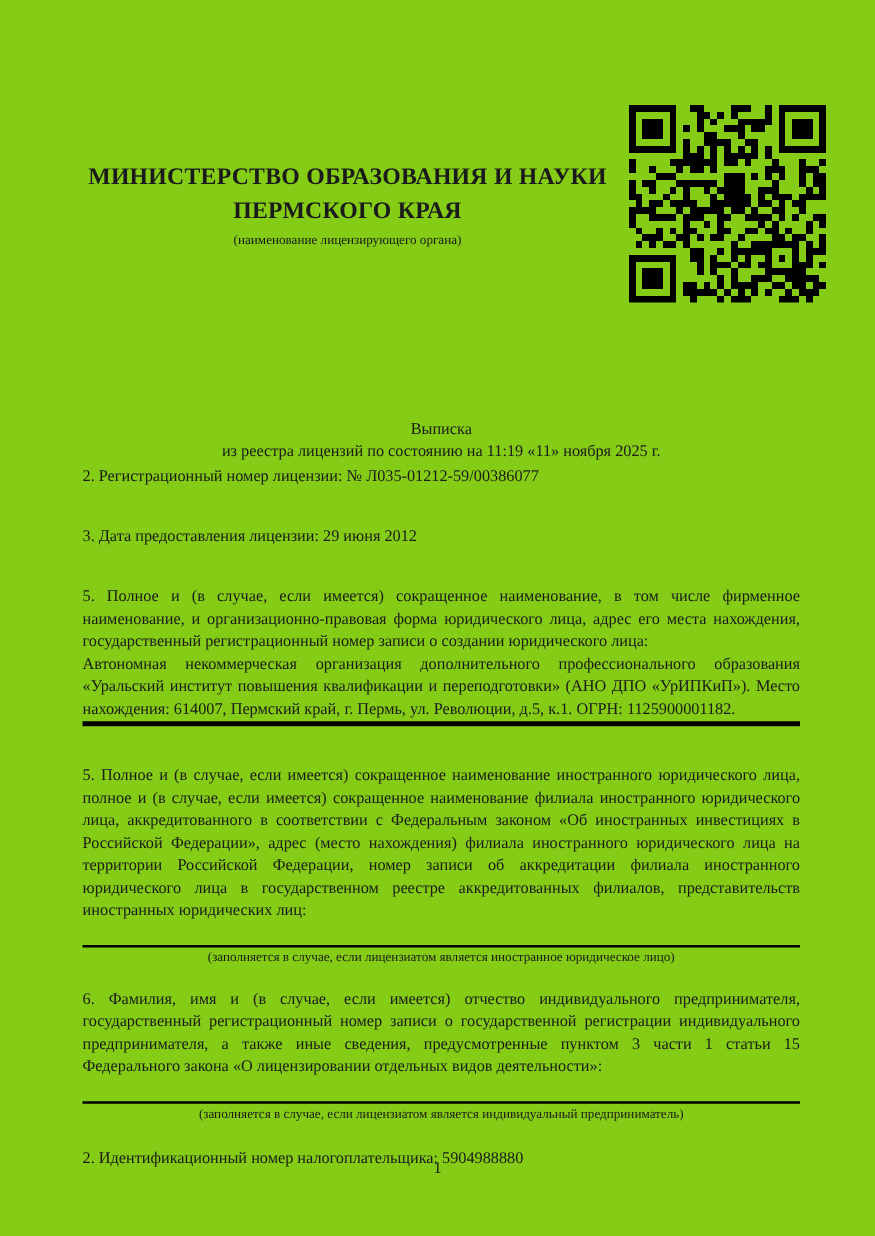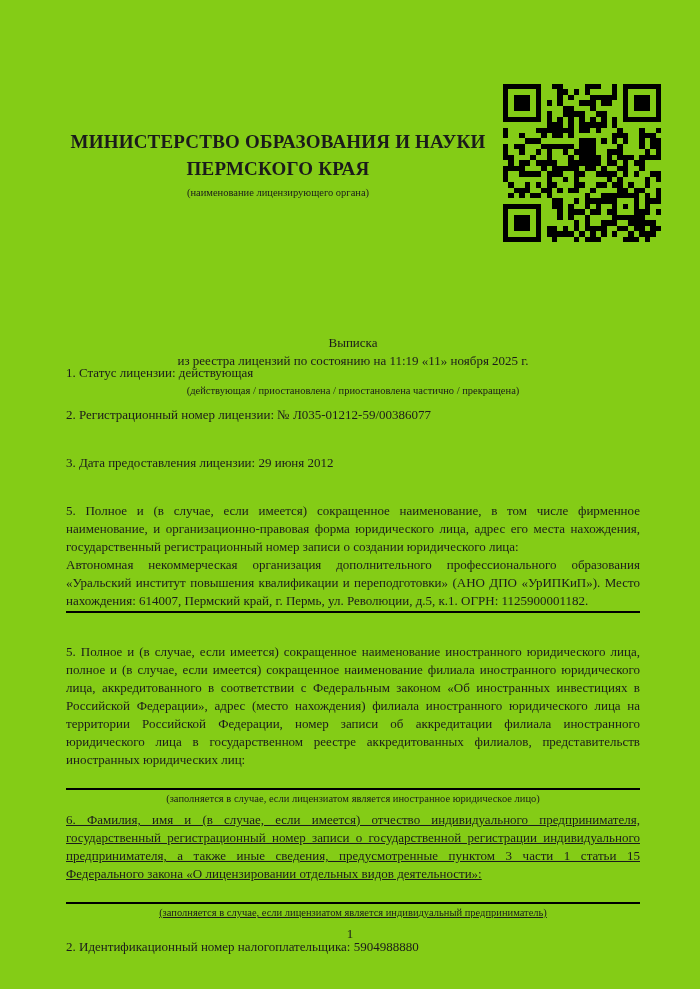--- a/index.html
+++ b/index.html
@@ -22,25 +22,25 @@
   
   .doc-title{position:absolute;left:66px;top:286px;width:574px;text-align:center;
              font-size:13px;line-height:18px;margin-top:48px;}
 
   
   .items{position:absolute;left:66px;top:364px;width:574px;font-size:13px;line-height:18px;}
   .item{margin:0;}
   .line{white-space:nowrap;}
   .just{text-align:justify;text-justify:inter-word;}
   .sub-caption{text-align:center;font-size:10.5px;line-height:14px;margin-top:2px;}
-  .answer-filled{border-bottom:2px solid #000000;padding-bottom:1px;}
+  .answer-filled{border-bottom:4px solid #000000;padding-bottom:1px;}
   .answer-empty{height:14px;border-bottom:2px solid #000;margin-top:5px;}
   .mt{margin-top:30px;}
   .mt2{margin-top:8px;}
-  .mt3{margin-top:5px;text-decoration:underline;}
+  .mt3{margin-top:16px;}
   .mt4{margin-top:18px;}
 
   .page-number{position:absolute;left:0;top:925px;width:700px;text-align:center;
                font-size:13px;line-height:18px;}
 </style>
 </head>
 <body>
 
 <div class="page">
 
@@ -482,24 +482,20 @@
       </svg>
     </div>
 
   <div class="doc-title">
     <div>Выписка</div>
     <div>из реестра лицензий по состоянию на 11:19 «11» ноября 2025 г.</div>
   </div>
 
   <div class="items">
 
-    <div class="item">
-      <div class="line">1. Статус лицензии: действующая</div>
-      <div class="sub-caption">(действующая / приостановлена / приостановлена частично / прекращена)</div>
-    </div>
 
     <div class="item mt2">
       <div class="line">2. Регистрационный номер лицензии: № Л035-01212-59/00386077</div>
     </div>
 
     <div class="item mt">
       <div class="line">3. Дата предоставления лицензии: 29 июня 2012</div>
     </div>
 
     <div class="item mt">

